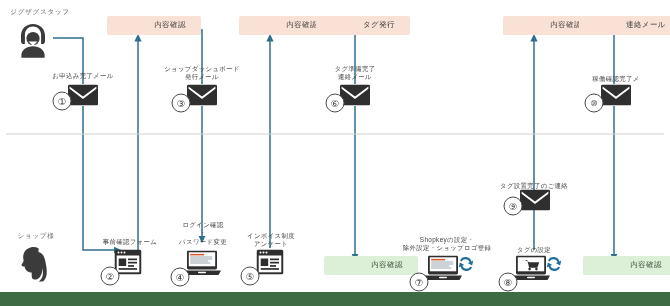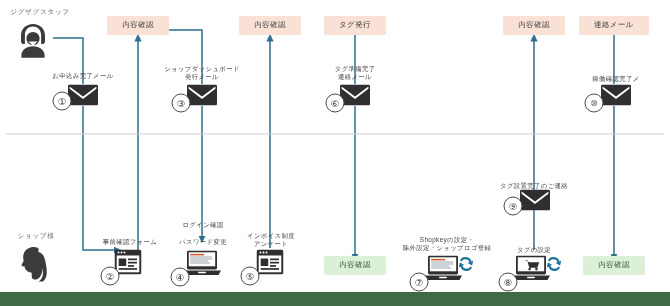--- a/index.html
+++ b/index.html
@@ -17,20 +17,21 @@
   .pill{
     position:absolute;
     display:flex;align-items:center;justify-content:center;
     border-radius:2px;
     font-size:7.5px;
     letter-spacing:.4px;
     color:#3c3c3c;
     text-align:center;
     line-height:1.1;
     white-space:nowrap;
+    padding-left:32px;
   }
   .pill.peach{background:#fae1d6;}
   .pill.green{background:#dcf0d8;color:#3a4a38;}
 
   
   .cap{
     position:absolute;
     font-size:6.4px;
     color:#444444;
     letter-spacing:.35px;
@@ -124,21 +125,21 @@
   <div class="icon" style="left:33px;top:264px;">
     <svg width="46" height="46" viewBox="0 0 46 46">
       <g fill="#3b3b3b">
         <path d="M28.5 7.2c-5.6-2.8-12.4-.3-14.6 5-1 2.4-.8 4.6-.4 6.6.3 1.4-.2 2.4-1.1 3.4-1 1.1-1.2 2.2-.3 2.9.7.6 1.6.5 2.3.2.3 1.5.9 2.9 2.1 4.1 1.5 1.5 3.3 2.1 5.1 2.1l.2 4.3c0 1.5 1.1 2.6 2.5 2.7 2.3.2 4.3-.9 5.6-2.6 2-2.6 2.6-5.7 2.7-8.9.4 2.9.6 5.8-.2 8.6-.6 2.1-1.9 3.8-3.8 5h4.4c2.2-1.9 3.3-4.4 3.6-7.1.5-4.2-.3-8.3-1.1-12.4-.6-3-1.3-5.9-3.4-8-1-1-2.3-1.7-3.6-2z"></path>
       </g>
     </svg>
   </div>
 
   <div class="pill peach" style="left:107px;top:16px;width:62px;height:19px;">内容確認</div>
   <div class="pill peach" style="left:239px;top:16px;width:62px;height:19px;">内容確認</div>
-  <div class="pill peach" style="left:324px;top:16px;width:62px;height:19px;">タグ発行</div>
+  <div class="pill peach" style="left:316px;top:16px;width:62px;height:19px;">タグ発行</div>
   <div class="pill peach" style="left:503px;top:16px;width:62px;height:19px;">内容確認</div>
   <div class="pill peach" style="left:579px;top:16px;width:70px;height:19px;">連絡メール</div>
 
   <div class="pill green" style="left:324px;top:256px;width:62px;height:19px;">内容確認</div>
   <div class="pill green" style="left:583px;top:256px;width:62px;height:19px;">内容確認</div>
 
   <div class="cap" style="left:83px;top:72px;">お申込み完了メール</div>
   <div class="icon" style="left:83px;top:95px;">
     <svg width="30" height="21" viewBox="0 0 30 21">
         <rect x="0" y="0" width="30" height="21" rx="1.5" fill="#2f2f2f"></rect>

